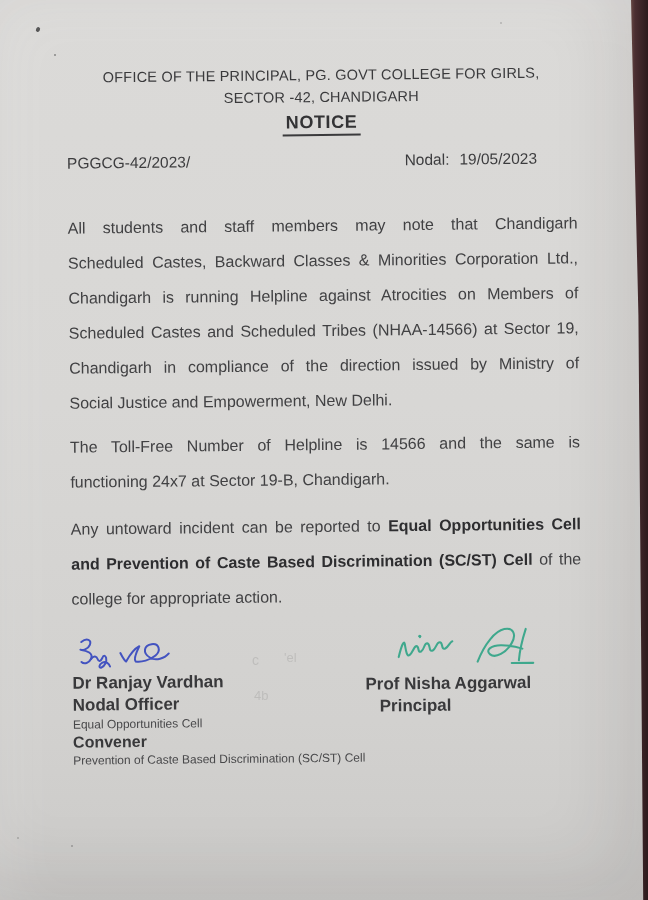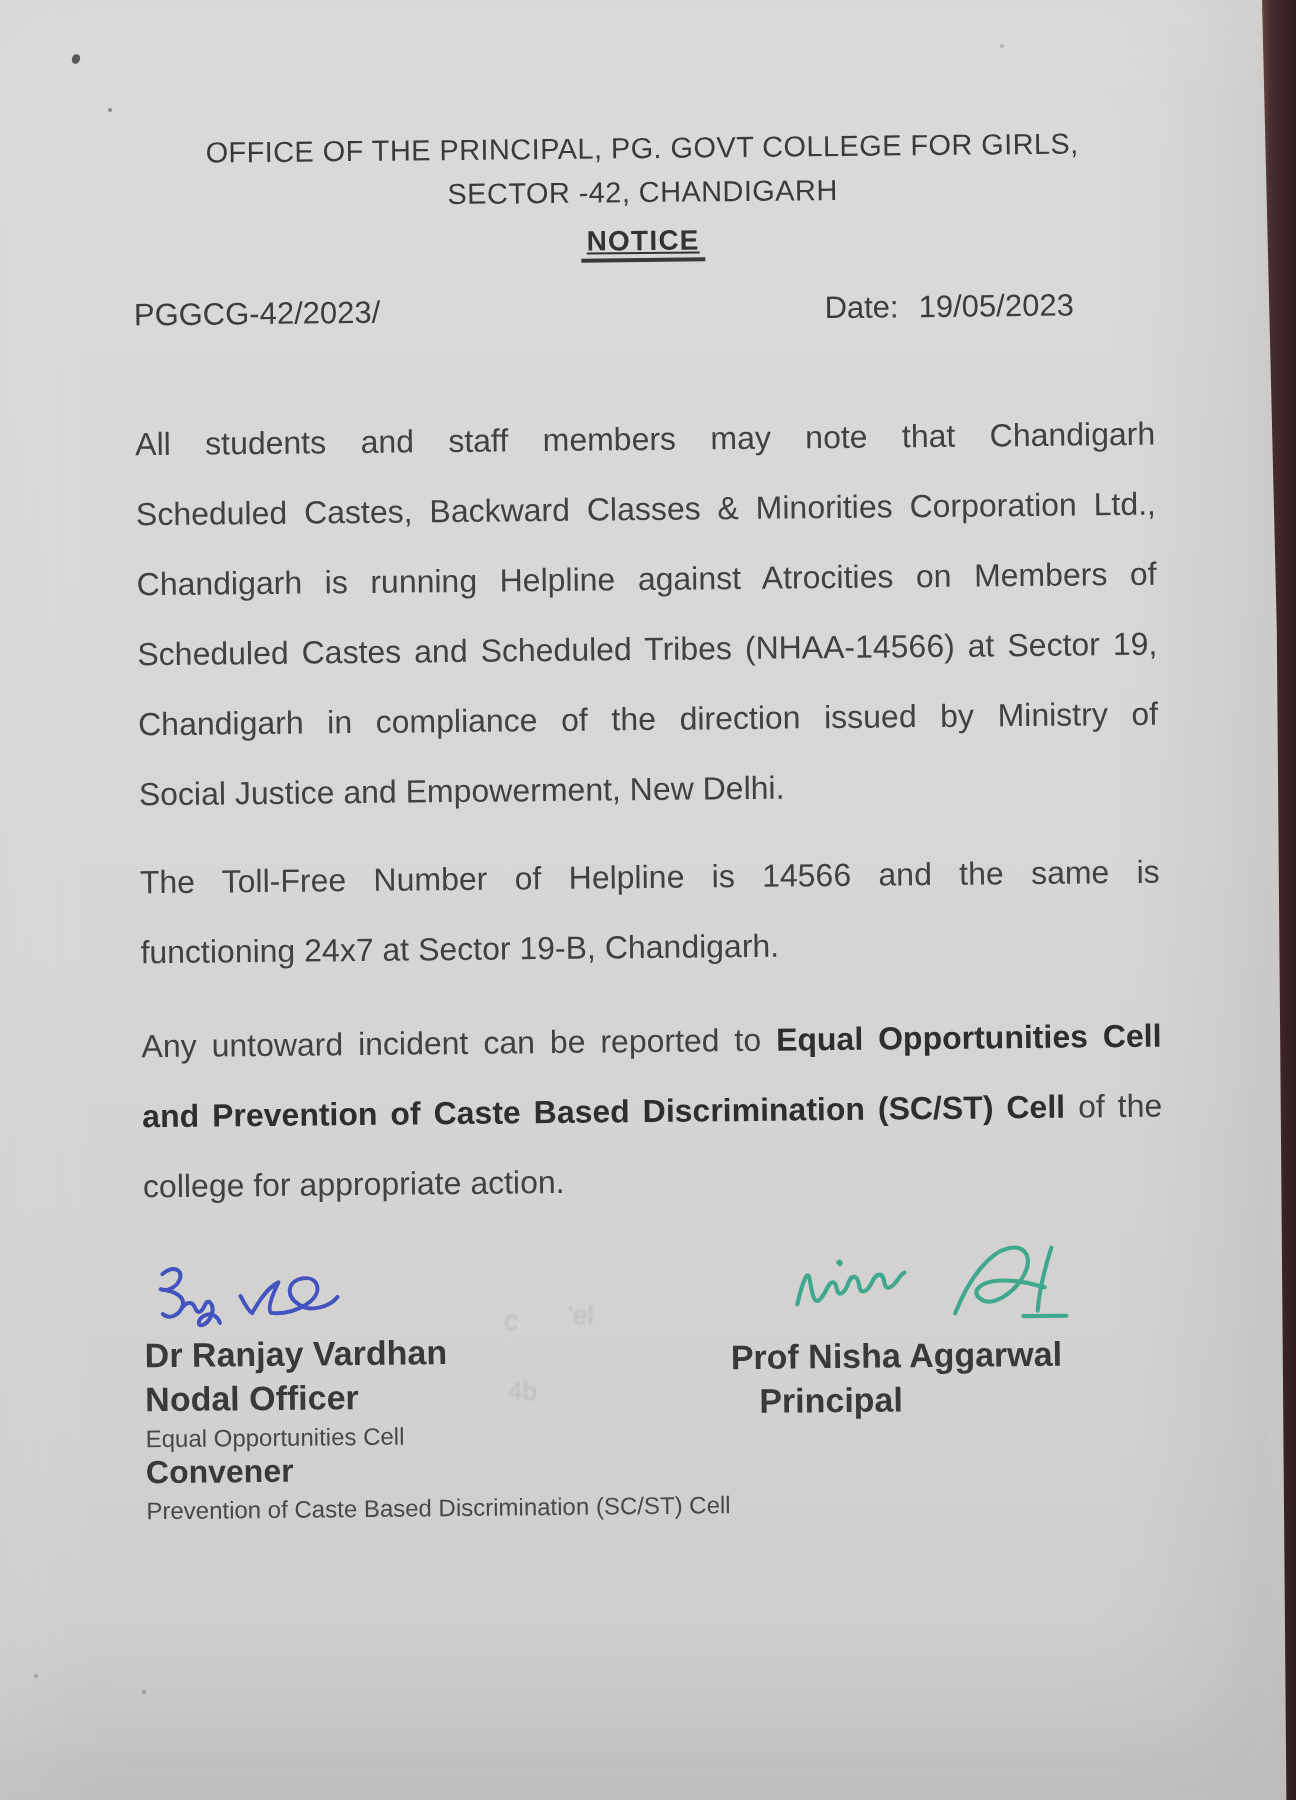--- a/index.html
+++ b/index.html
@@ -19,22 +19,22 @@
     clip-path:polygon(15% 0%,100% 0%,100% 100%,76% 100%,52% 35%);
   }
   .content{
     position:absolute;left:0;top:0;width:648px;height:900px;
     padding:64px 68px 0 70px;box-sizing:border-box;
     transform:rotate(-0.6deg);transform-origin:50% 50%;
   }
   .hline{ text-align:center;font-size:14.5px;line-height:22px;color:#3a3a3c;letter-spacing:.2px;}
   .notice{ text-align:center;margin-top:4px;}
   .notice span{
-    display:inline-block;font-size:14px;font-weight:bold;color:#333335;
-    letter-spacing:.6px;border-bottom:2px solid #3a3a3c;padding:0 3px 1px 3px;text-decoration:underline;
+    display:inline-block;font-size:18px;font-weight:bold;color:#333335;
+    letter-spacing:.6px;border-bottom:2px solid #3a3a3c;padding:0 3px 1px 3px;
   }
   .ref-row{ display:flex;justify-content:space-between;margin-top:16px;font-size:15.5px;color:#3c3c3e;}
   .date-wrap{ margin-right:40px;}
   .date-wrap .dv{ margin-left:10px;}
   .para{ width:510px;font-size:16px;line-height:35px;color:#414143;}
   .p1{ margin-top:38px;}
   .p2{ margin-top:9px;}
   .p3{ margin-top:12px;}
   .line{ text-align:left;}
   .just{ text-align:justify;text-align-last:justify;}
@@ -69,21 +69,21 @@
 
     <div class="hline">OFFICE OF THE PRINCIPAL, PG. GOVT COLLEGE FOR GIRLS,</div>
     <div class="hline">SECTOR -42, CHANDIGARH</div>
 
     <div class="notice">
       <span>NOTICE</span>
     </div>
 
     <div class="ref-row">
       <span>PGGCG-42/2023/</span>
-      <span class="date-wrap"><span>Date:</span><span class="dv">19/05/2023</span></span>
+      <span class="date-wrap"><span>Nodal:</span><span class="dv">19/05/2023</span></span>
     </div>
 
     <div class="para p1">
       <div class="line just">All students and staff members may note that Chandigarh</div>
       <div class="line just">Scheduled Castes, Backward Classes &amp; Minorities Corporation Ltd.,</div>
       <div class="line just">Chandigarh is running Helpline against Atrocities on Members of</div>
       <div class="line just">Scheduled Castes and Scheduled Tribes (NHAA-14566) at Sector 19,</div>
       <div class="line just">Chandigarh in compliance of the direction issued by Ministry of</div>
       <div class="line">Social Justice and Empowerment, New Delhi.</div>
     </div>

